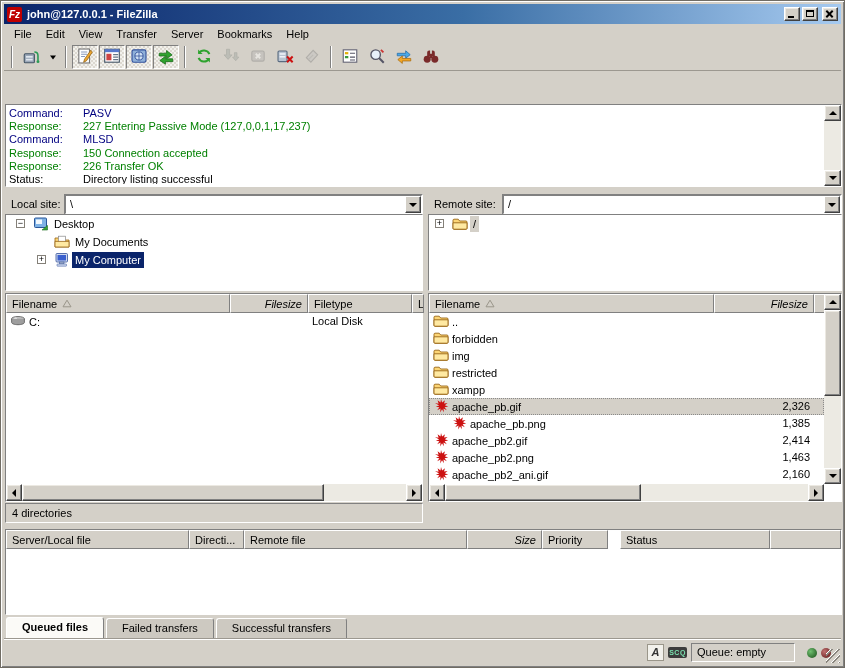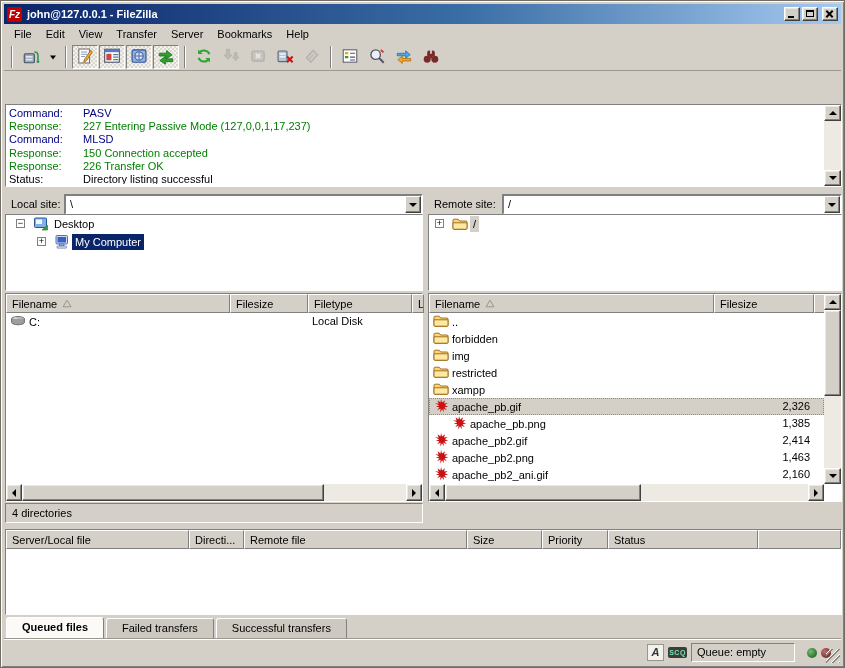--- a/index.html
+++ b/index.html
@@ -113,21 +113,21 @@
   .tree-icon svg { display:block; }
   .tree-label { position:absolute; top:1px; height:16px; line-height:16px; padding:0 3px; white-space:nowrap; }
   .tree-label.selected { background:#0a246a; color:#fff; }
   .tree-label.inactive-selected { background:#d4d0c8; }
 
   
   .filelist { position:absolute; background:#fff; }
   .list-header { position:absolute; left:0; top:0; height:19px; display:flex; }
   .col-hdr { height:19px; background:#d4d0c8; padding:0 5px; display:flex; align-items:center; gap:5px;
     border:1px solid; border-color:#fff #808080 #808080 #fff; overflow:hidden; white-space:nowrap; flex:none; }
-  .col-hdr.right { justify-content:flex-start; }
+  .col-hdr.right { justify-content:flex-end;font-style:italic; }
   .col-hdr.fill { flex:1; }
   .list-body { position:absolute; left:0; top:19px; right:0; overflow:hidden; background:#fff; }
   .file-row { position:relative; height:17px; line-height:17px; white-space:nowrap; }
   .file-row.selected { background:#d4d0c8; outline:1px dotted #8a8a8a; outline-offset:-1px; }
   .cell { position:absolute; top:0; height:17px; overflow:hidden; padding:0 4px; }
   .cell.right { text-align:right; }
   .cell .ficon { display:inline-block; vertical-align:-3px; margin-right:3px; }
   .mini-status { position:absolute; height:20px; background:#d4d0c8; line-height:18px; padding-left:6px;
     border:1px solid; border-color:#808080 #fff #fff #808080; white-space:nowrap; }
 
@@ -354,20 +354,30 @@
         <span class="tree-icon" style="left: 27px;">
           <svg width="16" height="16" viewBox="0 0 16 16">
             <rect x="1.5" y="2" width="12" height="9.5" rx="1" fill="#7fb2e5" stroke="#2a5699"></rect>
             <rect x="3" y="3.5" width="6" height="4.5" fill="#fff" opacity=".9"></rect>
             <path d="M9 14l5.5-4.5V14z" fill="#3aa63a" stroke="#1d6b1d" stroke-width=".6"></path>
           </svg>
         </span>
         <span class="tree-label" style="left: 45px;">Desktop</span>
       </div>
       <div class="tree-row">
+        <span class="tree-icon" style="left: 48px;">
+          <svg width="16" height="16" viewBox="0 0 16 16">
+            <path d="M1 4h5l1.5 2H15v7H1z" fill="#fcd575" stroke="#996515" stroke-width=".8"></path>
+            <rect x="4.5" y="2.2" width="7" height="8" fill="#fff" stroke="#888" stroke-width=".7"></rect>
+            <path d="M1 7.4h14V13H1z" fill="#ffe9a2" stroke="#996515" stroke-width=".8"></path>
+          </svg>
+        </span>
+        <span class="tree-label" style="left: 66px;">My Documents</span>
+      </div>
+      <div class="tree-row">
         <span class="expander" style="left: 31px;">+</span>
         <span class="tree-icon" style="left: 48px;">
           <svg width="16" height="16" viewBox="0 0 16 16">
             <rect x="2" y="1.5" width="11.5" height="8.5" rx="1" fill="#cfd9ee" stroke="#33519b" stroke-width=".8"></rect>
             <rect x="3.5" y="3" width="8.5" height="5.5" fill="#3a5fcd"></rect>
             <rect x="5.5" y="10" width="4.5" height="2" fill="#aab4c8" stroke="#33519b" stroke-width=".5"></rect>
             <rect x="3" y="12" width="9.5" height="2.2" rx=".5" fill="#cfd9ee" stroke="#33519b" stroke-width=".5"></rect>
           </svg>
         </span>
         <span class="tree-label selected" style="left: 66px;">My Computer</span>
@@ -550,21 +560,21 @@
         </div>
         <div class="col-hdr" style="width: 223px;">
           <span>Remote file</span>
         </div>
         <div class="col-hdr right" style="width: 75px;">
           <span>Size</span>
         </div>
         <div class="col-hdr" style="width: 66px;">
           <span>Priority</span>
         </div>
-        <div class="col-hdr" style="width: 150px;">
+        <div class="col-hdr" style="width: 150px; margin-left: 12px;">
           <span>Status</span>
         </div>
         <div class="col-hdr fill">
           <span></span>
         </div>
       </div>
     <div class="queue-body"></div>
   </div>
 
   <div class="tabs" id="tabs" style="left:5px;top:616px">

